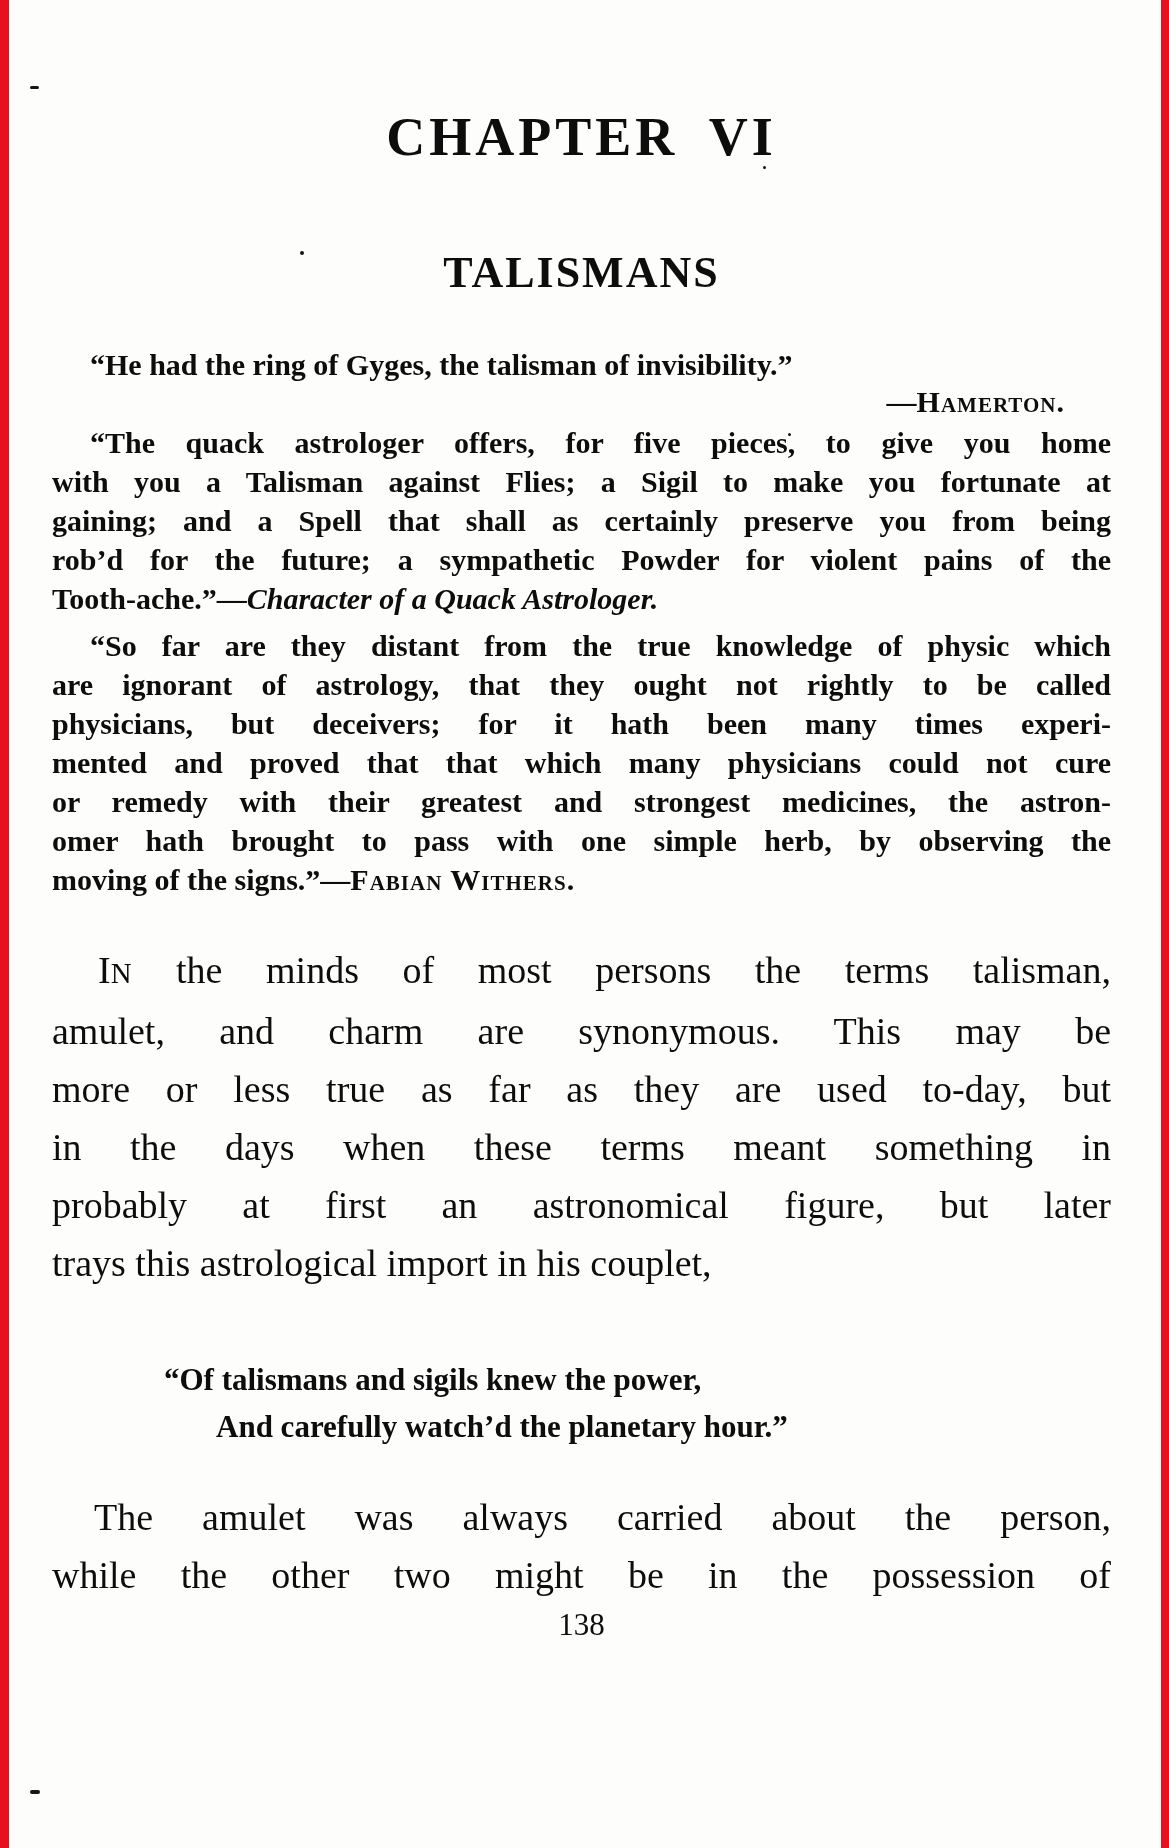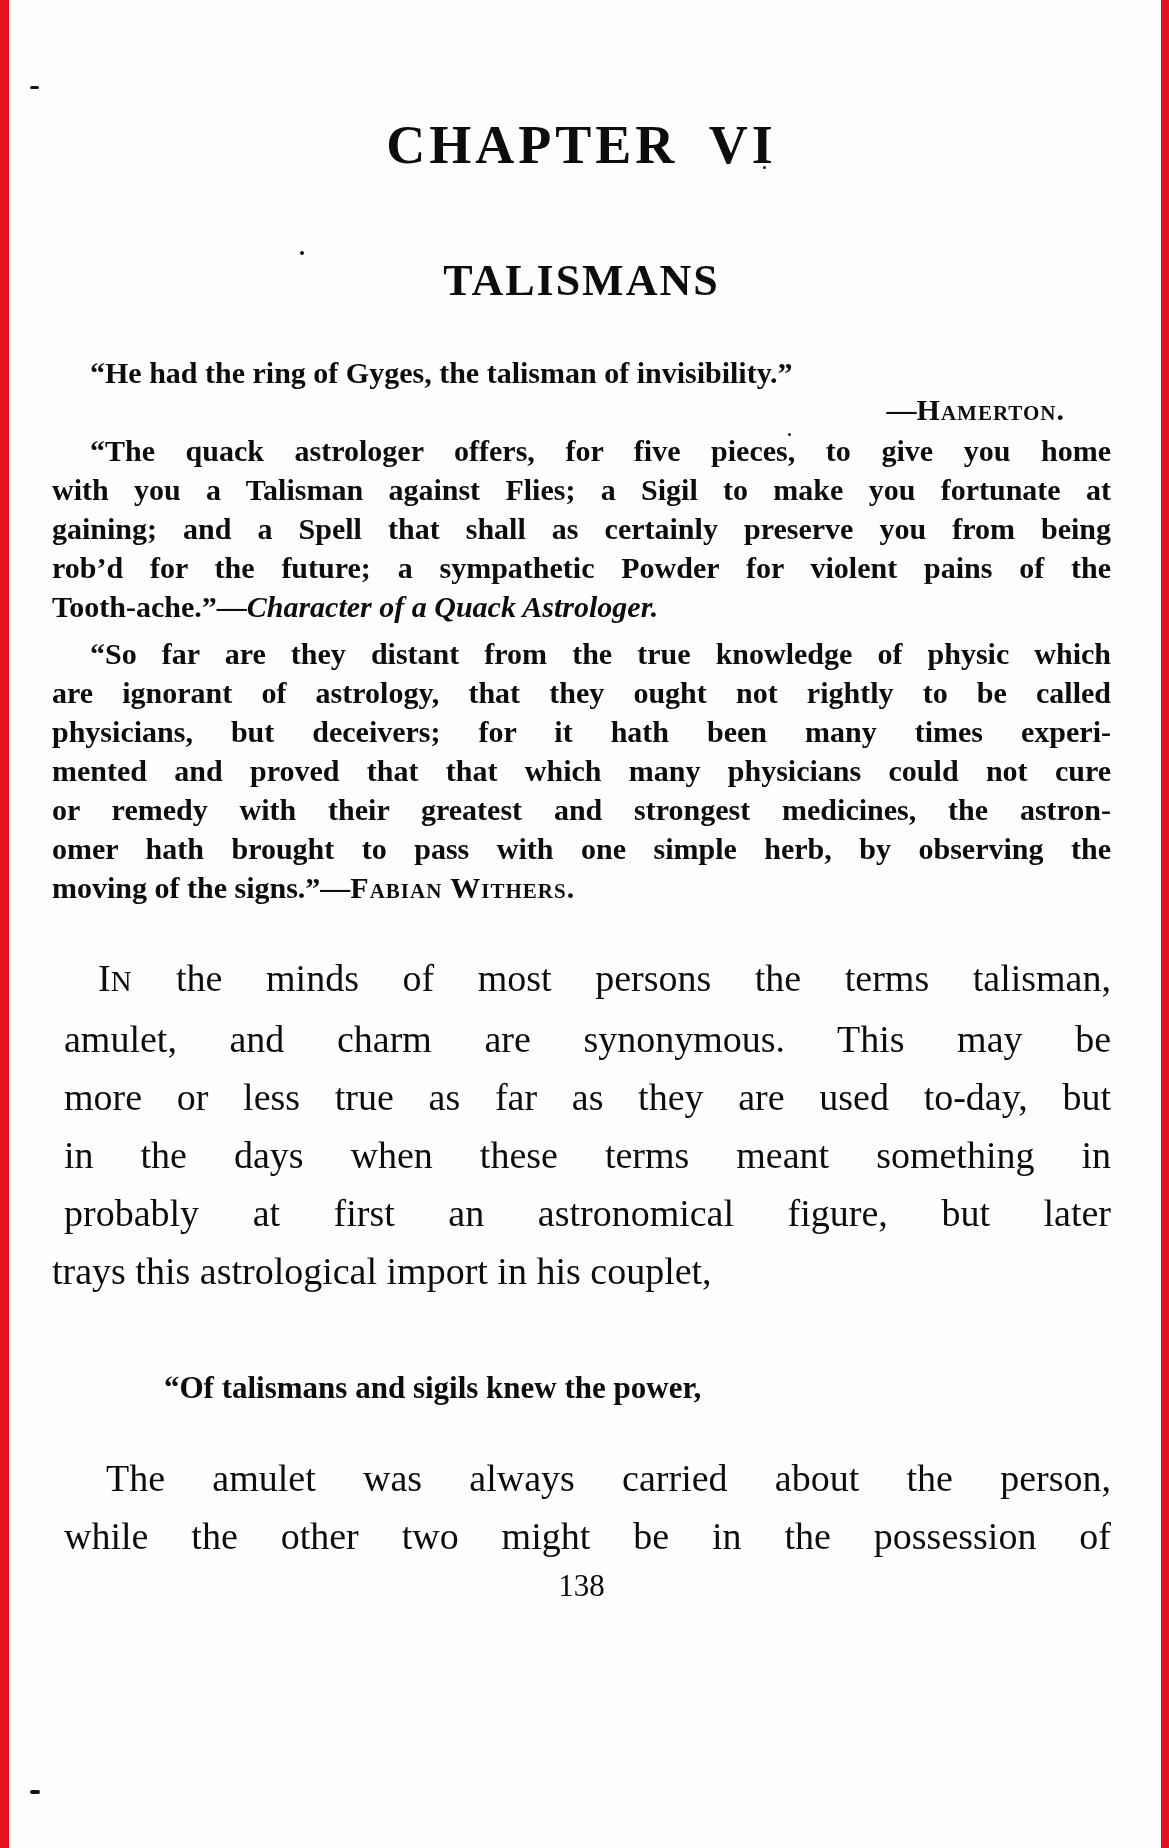--- a/index.html
+++ b/index.html
@@ -34,21 +34,21 @@
   .speck.s1 { left: 30px;  top: 86px;   width: 9px;  height: 3px; border-radius: 2px; }
   .speck.s2 { left: 300px; top: 251px;  width: 4px;  height: 4px; border-radius: 50%; }
   .speck.s3 { left: 763px; top: 166px;  width: 3px;  height: 3px; border-radius: 50%; }
   .speck.s4 { left: 788px; top: 433px;  width: 3px;  height: 3px; border-radius: 50%; }
   .speck.s5 { left: 30px;  top: 1790px; width: 10px; height: 4px; border-radius: 2px; }
 
   .content {
     position: absolute;
     left: 52px;
     right: 58px;
-    top: 8px;
+    top: 0;
   }
 
   .chapter {
     margin-top: 106px;
     text-align: center;
     font-size: 54px;
     line-height: 62px;
     font-weight: bold;
     letter-spacing: 4px;
     word-spacing: 14px;
@@ -87,21 +87,21 @@
   .it { font-style: italic; }
 
   .epigraph2 { margin-top: 0px; }
   .epigraph3 { margin-top: 8px; }
 
   .body-par {
     font-size: 38px;
     line-height: 58px;
     font-weight: normal;
   }
-  .body-par .b-lines > div { min-height: 58px; margin-left: 12px; }
+  .body-par .b-lines > div { min-height: 58px; }
   .body1 { margin-top: 42px; }
   .first-line { text-indent: 46px; }
   .lead-small { font-size: 0.76em; letter-spacing: 1px; }
 
   .couplet {
     margin-top: 64px;
     margin-left: 112px;
     font-size: 31px;
     line-height: 47px;
     font-weight: bold;
@@ -172,20 +172,21 @@
           <div class="just">amulet, and charm are synonymous. This may be</div>
           <div class="just">more or less true as far as they are used to-day, but</div>
           <div class="just">in the days when these terms meant something in</div>
           <div class="just">probably at first an astronomical figure, but later</div>
         </div>
       <div>trays this astrological import in his couplet,</div>
     </div>
 
     <div class="couplet">
         <div>“Of talismans and sigils knew the power,</div>
+        <div>And carefully watch’d the planetary hour.”</div>
       </div>
 
     <div class="body-par body2">
       <div class="b-lines">
           <div class="just">The amulet was always carried about the person,</div>
           <div class="just">while the other two might be in the possession of</div>
         </div>
     </div>
 
     <div class="page-number">138</div>

